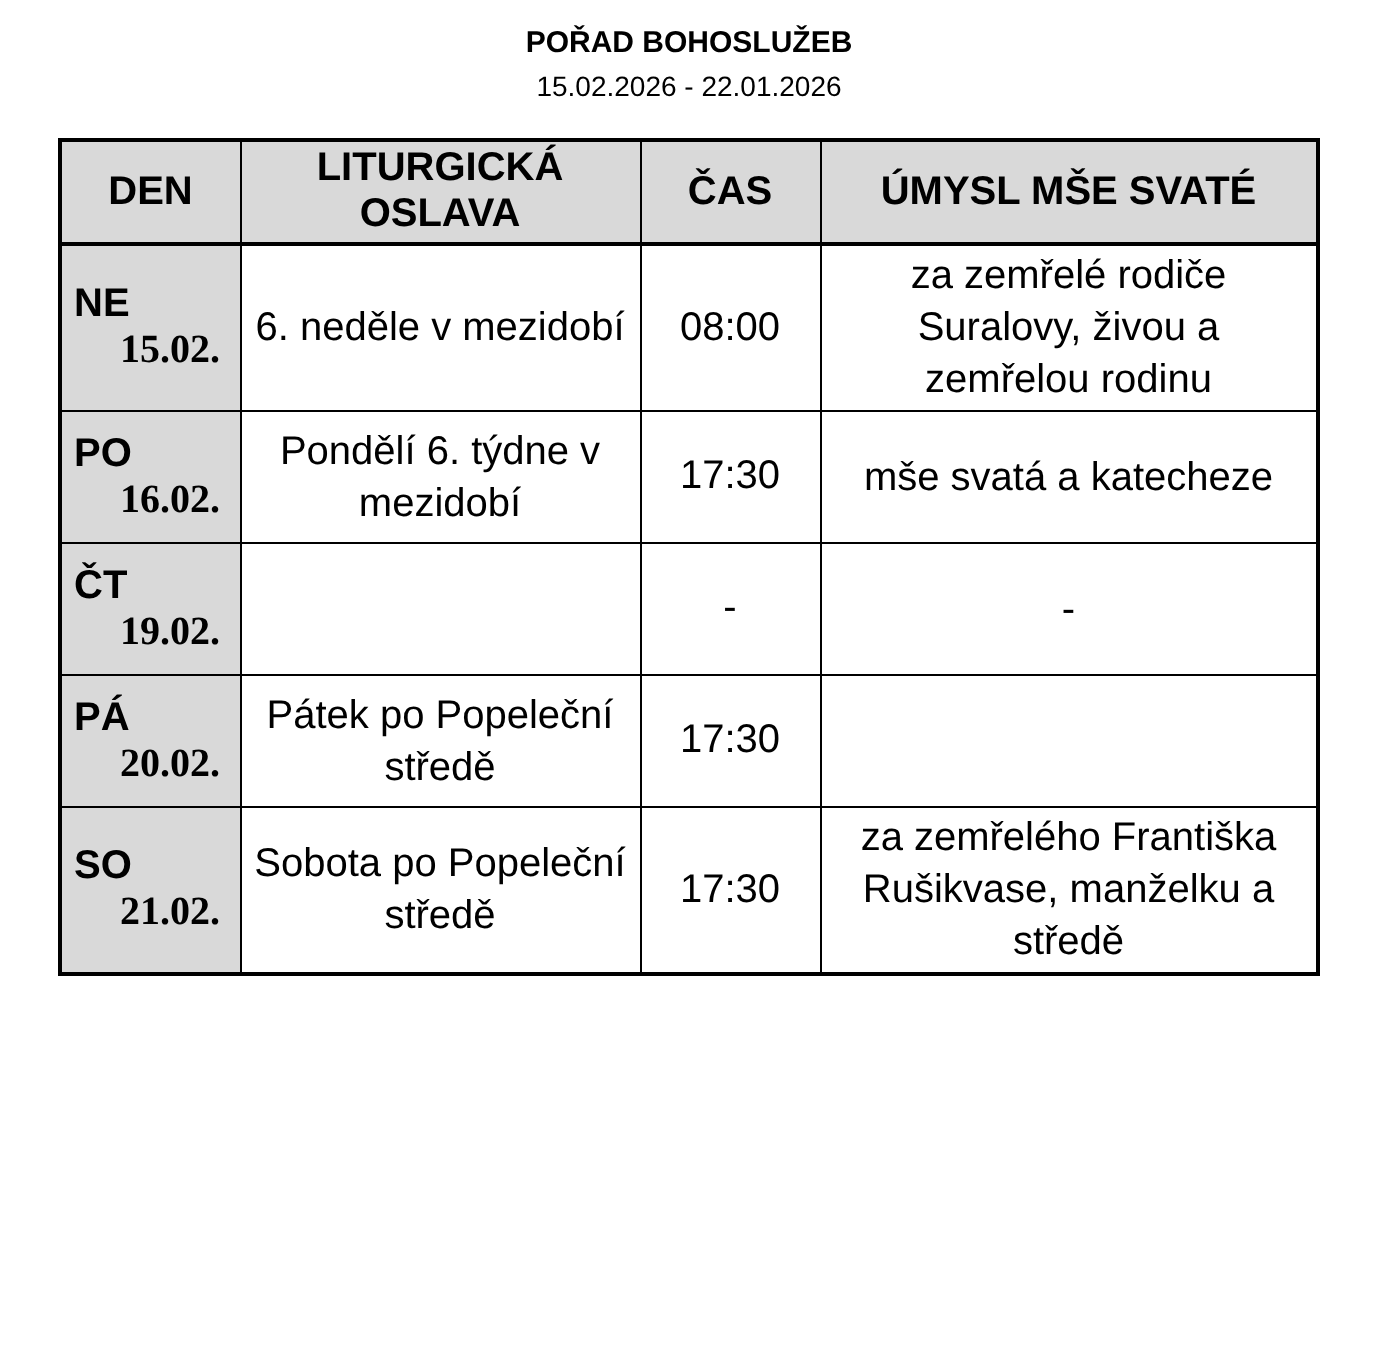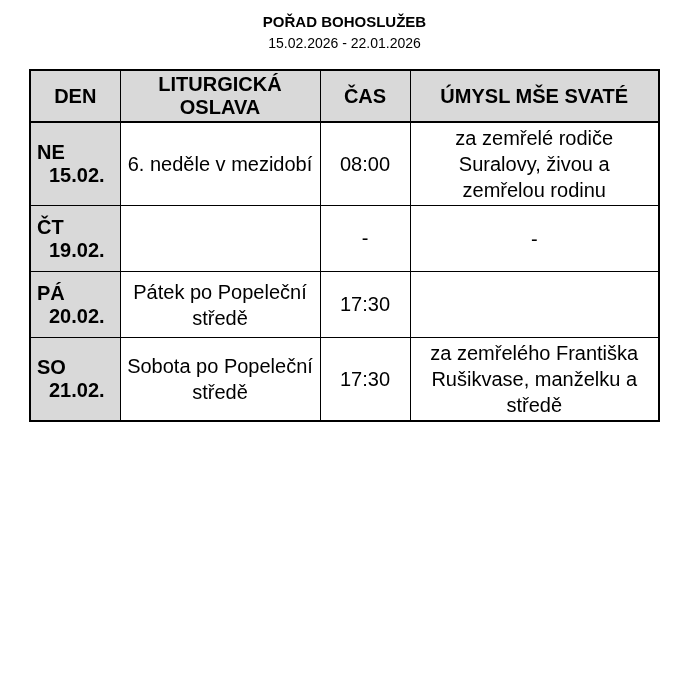--- a/index.html
+++ b/index.html
@@ -43,21 +43,21 @@
     border-bottom: 2px solid #000000;
   }
   .schedule tbody tr { height: 66px; }
   td.day-cell {
     background: #d9d9d9;
     font-weight: bold;
     text-align: left;
     padding-left: 6px;
   }
   td.day-cell .day-abbr { display: inline-block; min-width: 26px; }
-  td.day-cell .day-date { display: inline-block; margin-left: 12px; }
+  td.day-cell .day-date { display: inline-block; margin-left: 23px; font-family: Liberation Serif, serif; }
   td.celebration-cell, td.intention-cell { line-height: 1.3; }
 </style>
 </head>
 <body>
 
 <div class="page">
 
   <div class="title-block">
     <div class="title-main">POŘAD BOHOSLUŽEB</div>
     <div class="title-dates">15.02.2026 - 22.01.2026</div>
@@ -82,20 +82,28 @@
 
       <tr>
         <td class="day-cell">
           <span class="day-abbr">NE</span><span class="day-date">15.02.</span>
         </td>
         <td class="celebration-cell">6. neděle v mezidobí</td>
         <td class="time-cell">08:00</td>
         <td class="intention-cell">za zemřelé rodiče Suralovy, živou a zemřelou rodinu</td>
       </tr>
 
+      <tr>
+        <td class="day-cell">
+          <span class="day-abbr">PO</span><span class="day-date">16.02.</span>
+        </td>
+        <td class="celebration-cell">Pondělí 6. týdne v mezidobí</td>
+        <td class="time-cell">17:30</td>
+        <td class="intention-cell">mše svatá a katecheze</td>
+      </tr>
 
 
 
       <tr>
         <td class="day-cell">
           <span class="day-abbr">ČT</span><span class="day-date">19.02.</span>
         </td>
         <td class="celebration-cell"></td>
         <td class="time-cell">-</td>
         <td class="intention-cell">-</td>

